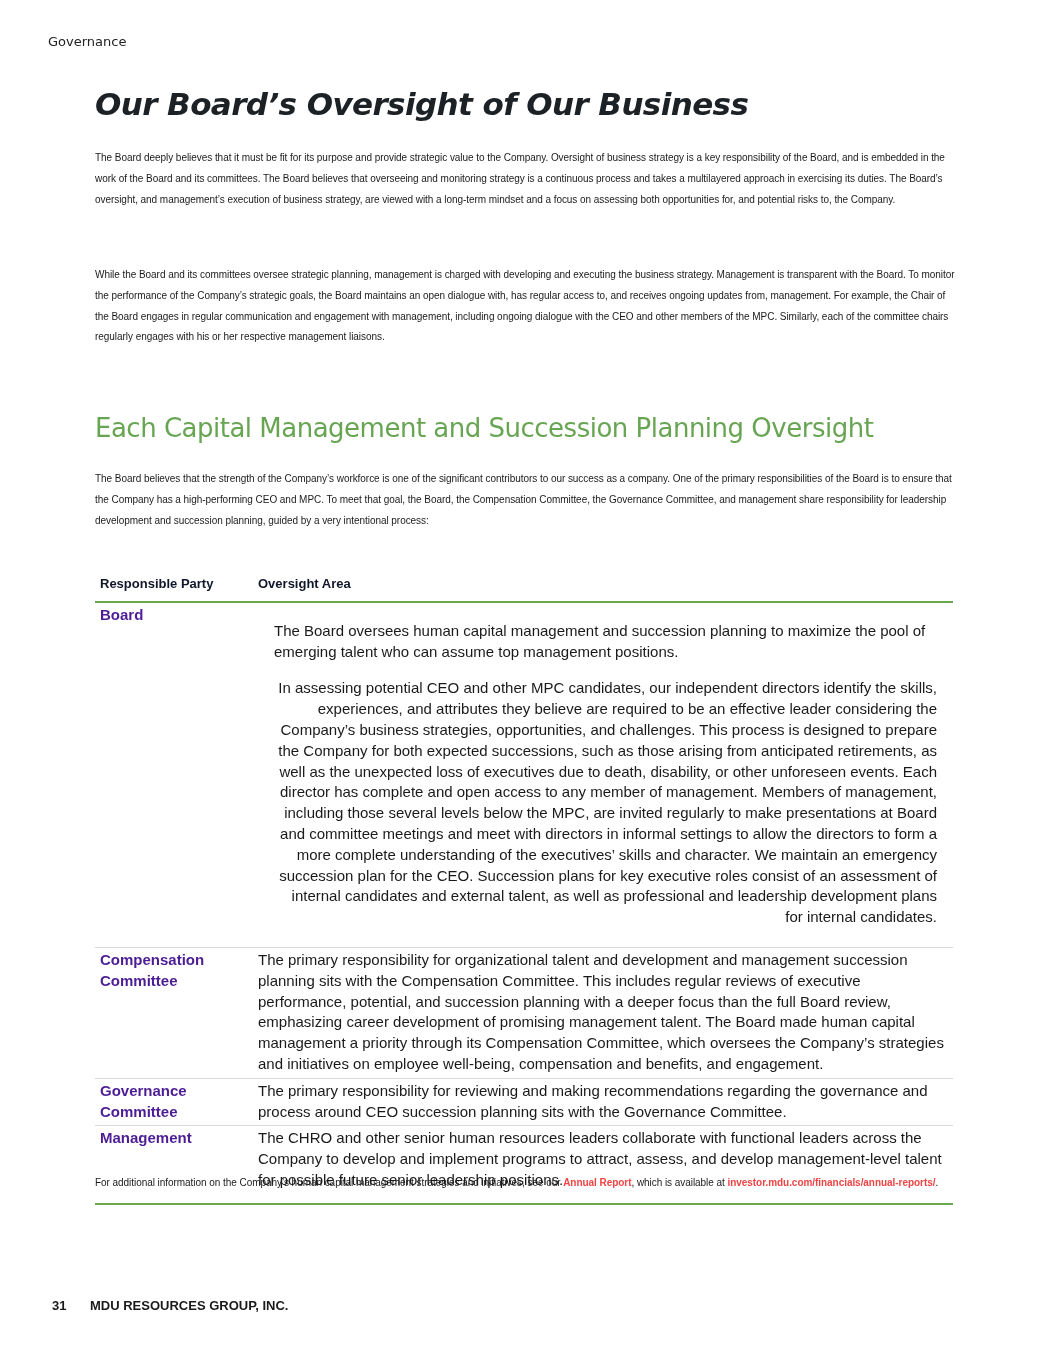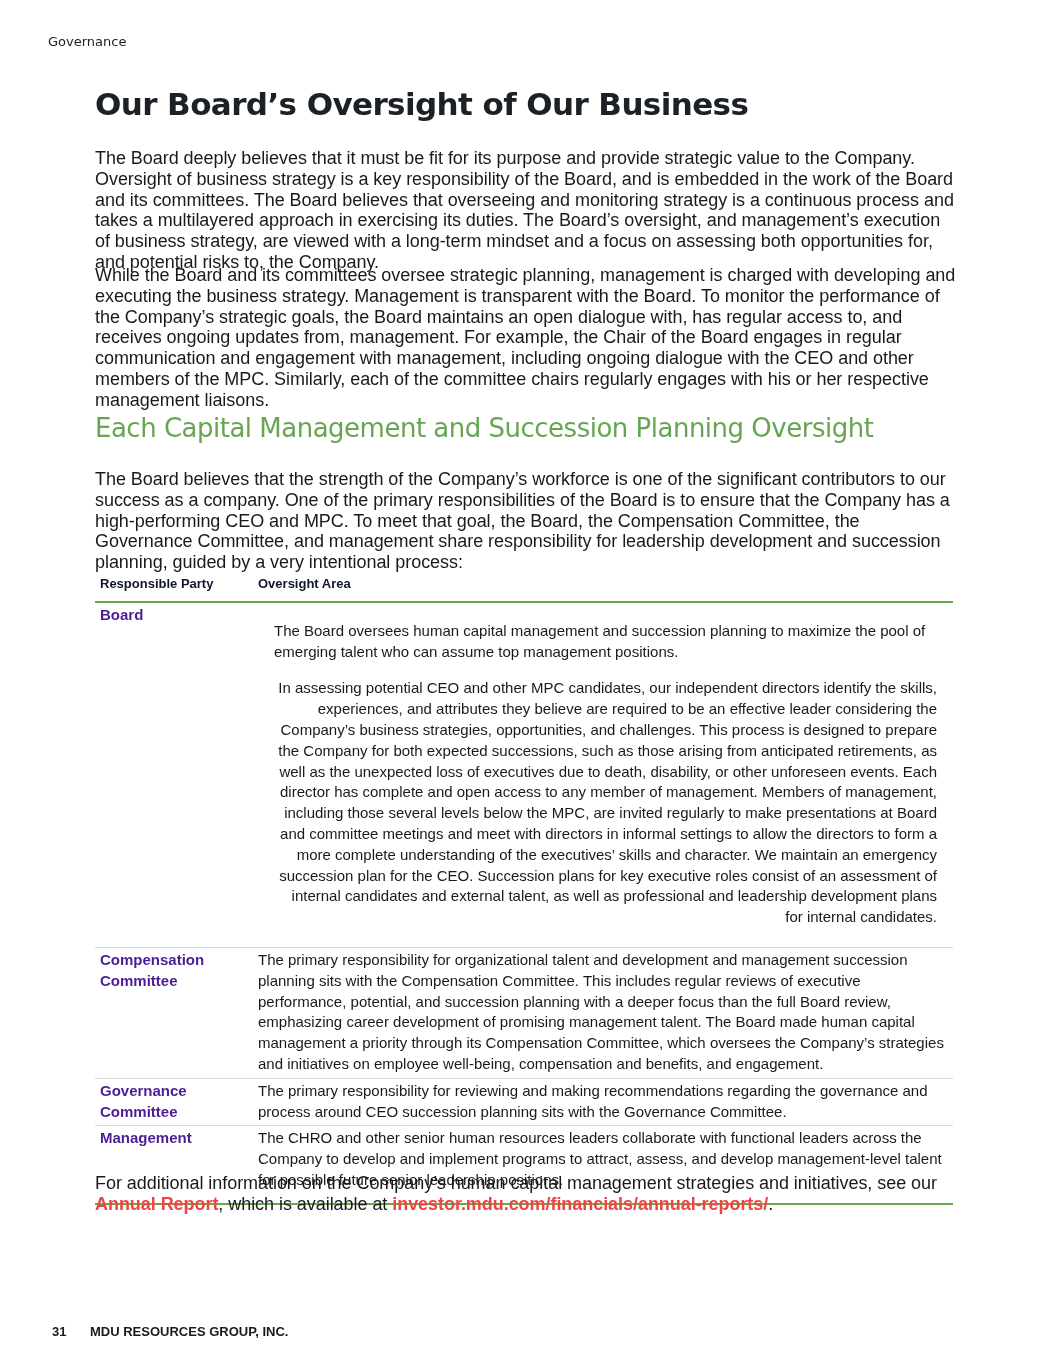--- a/index.html
+++ b/index.html
@@ -7,25 +7,25 @@
     width: 1048px; height: 1365px; position: relative; overflow: hidden;
     font-family: "Liberation Sans", sans-serif; color: #1a1a1a;
   }
   .section-label {
     position: absolute; left: 48px; top: 34px;
     font-family: "DejaVu Sans", sans-serif; font-size: 13px; color: #222;
   }
   .page-title {
     position: absolute; left: 95px; top: 86px; margin: 0;
     font-family: "DejaVu Sans", sans-serif; font-size: 31px; font-weight: bold;
-    color: #1c2126; letter-spacing: -0.6px;
+    color: #1c2126; letter-spacing: -0.6px; font-style: italic;
   }
   .para {
     position: absolute; left: 95px; width: 862px; margin: 0;
-    font-size: 18px; line-height: 20.8px; color: #1a1a1a; letter-spacing: -0.05px;
+    font-size: 10px; line-height: 20.8px; color: #1a1a1a; letter-spacing: -0.05px;
   }
   .sub-title {
     position: absolute; left: 95px; top: 413px; margin: 0;
     font-family: "DejaVu Sans", sans-serif; font-size: 26px; font-weight: normal;
     color: #6aa84f; color: #67a552; letter-spacing: -0.5px;
   }
   .table {
     position: absolute; left: 95px; top: 570px; width: 858px;
     border-collapse: collapse; font-size: 15px; line-height: 20.8px;
   }
@@ -39,21 +39,21 @@
     width: 158px; padding-left: 5px; font-weight: bold; color: #4c1d95;
   }
   .table tr.last td { border-bottom: 2px solid #6aa84f; padding-bottom: 12px; }
   .table td .p { margin: 16px; }
   .table td .p + .p { margin-top: 8px; text-align: right; }
   .link { color: #ef4444; font-weight: bold; text-decoration: none; }
   .footer {
     position: absolute; left: 52px; top: 1298px;
     font-size: 13px; font-weight: bold; color: #1a1a1a;
   }
-  .footer .num { display: inline-block; width: 38px; margin-top: 26px; }
+  .footer .num { display: inline-block; width: 38px; }
 </style>
 </head>
 <body>
 
 <div class="section-label">Governance</div>
 
 <h1 class="page-title">Our Board’s Oversight of Our Business</h1>
 
 <p class="para" style="top:148px;">The Board deeply believes that it must be fit for its purpose and provide strategic value to the Company. Oversight of business strategy is a key responsibility of the Board, and is embedded in the work of the Board and its committees. The Board believes that overseeing and monitoring strategy is a continuous process and takes a multilayered approach in exercising its duties. The Board’s oversight, and management’s execution of business strategy, are viewed with a long-term mindset and a focus on assessing both opportunities for, and potential risks to, the Company.</p>
 <p class="para" style="top:265px;">While the Board and its committees oversee strategic planning, management is charged with developing and executing the business strategy. Management is transparent with the Board. To monitor the performance of the Company’s strategic goals, the Board maintains an open dialogue with, has regular access to, and receives ongoing updates from, management. For example, the Chair of the Board engages in regular communication and engagement with management, including ongoing dialogue with the CEO and other members of the MPC. Similarly, each of the committee chairs regularly engages with his or her respective management liaisons.</p>

